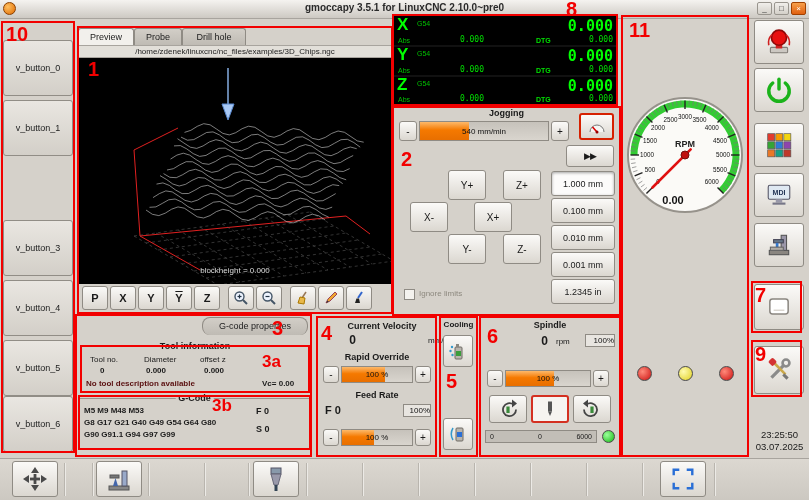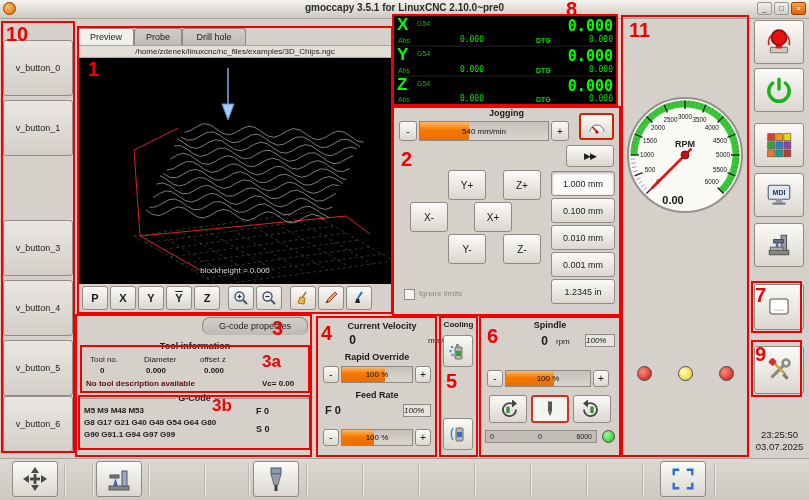--- a/index.html
+++ b/index.html
@@ -30,21 +30,21 @@
   .ab{position:absolute;border:2px solid #f20000;pointer-events:none;z-index:50;box-sizing:border-box;}
   .al{position:absolute;color:#f20000;font-weight:bold;font-size:20px;z-index:51;pointer-events:none;}
   .al.sm{font-size:17px;}
   .titlebar{position:absolute;left:0;top:0;width:809px;height:18px;background:linear-gradient(#f5f3f0,#cdc9c3);border-bottom:1px solid #a8a49e;}
   .wbtn{width:15px;height:13px;margin-left:2px;border:1px solid #99958e;border-radius:2px;background:linear-gradient(#f1efeb,#d4d0c9);font-size:8px;line-height:12px;text-align:center;color:#333;box-sizing:border-box;}
   .wbtn.close{background:linear-gradient(#f7a04b,#e06010);color:#fff;border-color:#a04000;}
   .vbtn{position:absolute;left:3px;width:70px;height:56px;box-sizing:border-box;background:linear-gradient(#e9e6e1,#d3cfc8);border:1px solid #918d86;border-radius:3px;font-size:9px;color:#222;display:flex;align-items:center;justify-content:center;}
   .incbtn{font-size:9px;}
   .chk{position:absolute;width:11px;height:11px;border:1px solid #8f8b84;background:#f4f2ee;box-sizing:border-box;}
   svg{display:block;}
-  .pctbox{position:absolute;box-sizing:border-box;border:1px solid #8f8b84;background:#e8e5e0;font-size:8px;text-align:left;color:#111;font-style:italic;}
+  .pctbox{position:absolute;box-sizing:border-box;border:1px solid #8f8b84;background:#e8e5e0;font-size:8px;text-align:right;color:#111;}
 </style>
 </head>
 <body>
 
 <div id="app">
 
   <div class="titlebar">
     <div class="abs" style="left:3px;top:2px;width:13px;height:13px;border-radius:50%;background:radial-gradient(circle at 35% 35%,#ffc060,#e06a00);border:1px solid #8a4000;"></div>
     <div class="abs" style="left:0;right:0;top:2px;text-align:center;font-size:10px;font-weight:bold;color:#2a2a2a;">gmoccapy  3.5.1 for LinuxCNC 2.10.0~pre0</div>
     <div class="abs" style="right:3px;top:2px;display:flex;">

